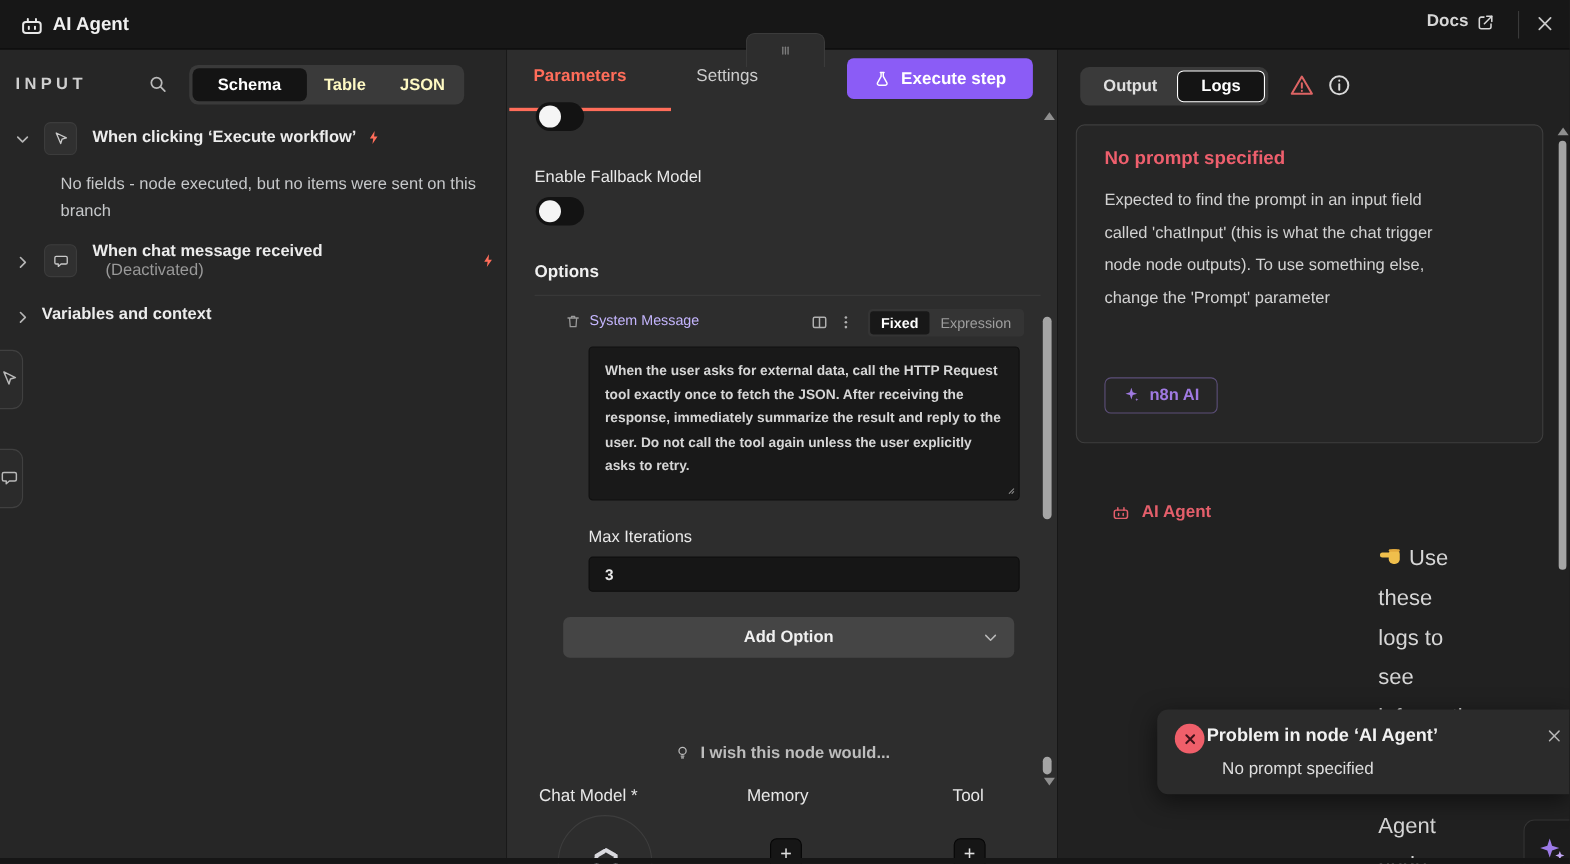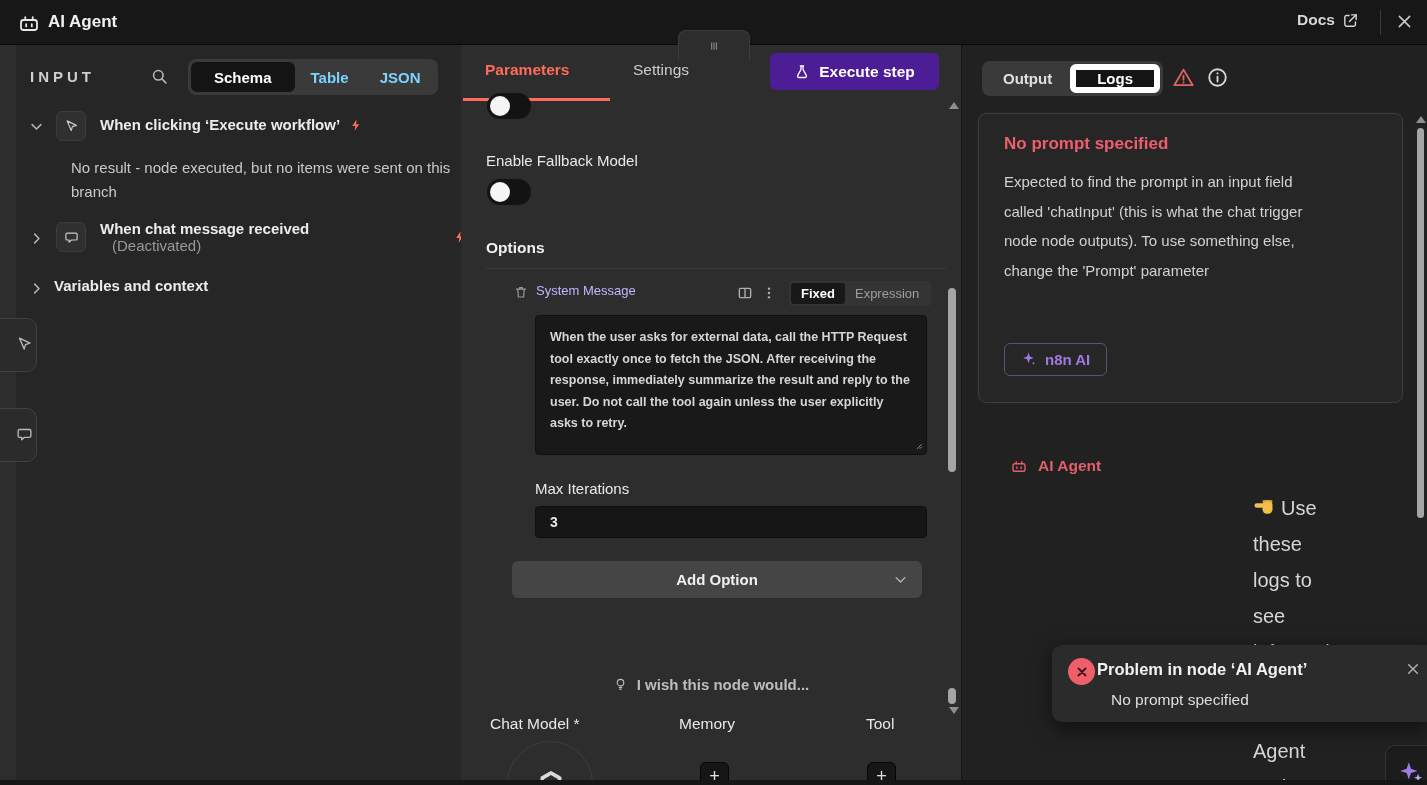--- a/index.html
+++ b/index.html
@@ -10,43 +10,43 @@
 
   
   .topbar { position:absolute; inset:0 0 auto 0; height:45px; background:#171717; border-bottom:1px solid #0a0a0a; z-index:6; }
   .app-title { position:absolute; left:48px; top:12px; font-size:17px; font-weight:bold; color:#f0f0f0; }
   .icon { display:inline-block; line-height:0; }
   .docs-link { position:absolute; left:1297px; top:11px; display:flex; align-items:center; gap:7px; color:#d6d6d6; font-size:15.5px; font-weight:bold; cursor:pointer; }
   .top-divider { position:absolute; left:1380px; top:10px; width:1px; height:25px; background:#3a3a3a; }
   .close-top { position:absolute; left:1395px; top:12px; color:#c9c9c9; cursor:pointer; }
 
   
-  .input-panel { position:absolute; left:16px; top:45px; width:461px; height:740px; background:#262626; border-right:1px solid #191919; }
+  .input-panel { position:absolute; left:0; top:45px; width:461px; height:740px; background:#262626; border-right:1px solid #191919; }
   .input-title { position:absolute; left:14px; top:23px; font-size:15px; font-weight:bold; letter-spacing:4px; color:#cfcfcf; }
   .search-ic { position:absolute; left:134px; top:22px; color:#b9b9b9; cursor:pointer; }
   .seg { position:absolute; display:flex; align-items:center; background:#3a3a3a; border-radius:8px; padding:3px; }
   .seg-input { left:172px; top:14px; height:36px; }
-  .seg-item { display:flex; align-items:center; justify-content:center; height:100%; border-radius:6px; color:#7dd3fc; font-size:15px; font-weight:bold; cursor:pointer; }
+  .seg-item { display:flex; align-items:center; justify-content:center; height:100%; border-radius:6px; color:#fef9c3; font-size:15px; font-weight:bold; cursor:pointer; }
   .seg-item.active { background:#141414; color:#ffffff; }
   .tree-label { font-size:15px; font-weight:bold; color:#ececec; }
   .chev { color:#b5b5b5; cursor:pointer; line-height:0; }
   .iconbox { position:absolute; width:30px; height:30px; background:#303030; border:1px solid #3c3c3c; border-radius:6px; display:flex; align-items:center; justify-content:center; color:#c9c9c9; }
   .bolt { color:#ff6d5a; line-height:0; }
   .empty-text { position:absolute; left:55px; top:111px; width:392px; font-size:15px; line-height:24px; color:#c6c8ca; }
   .deactivated { font-size:15px; color:#999999; }
   .edge-btn { position:absolute; width:56px; height:54px; background:#2b2b2b; border:1px solid #404040; border-radius:10px; color:#b9b9b9; overflow:hidden; cursor:pointer; }
   .edge-btn .icon { position:absolute; right:3px; top:17px; }
 
   
   .params-panel { position:absolute; left:461px; top:45px; width:501px; height:740px; background:#2d2d2d; border-right:1px solid #161616; }
   .drag-tab { position:absolute; left:678px; top:30px; width:72px; height:31px; background:#2d2d2d; border:1px solid #3b3b3b; border-bottom:none; border-radius:8px 8px 0 0; z-index:7; display:flex; align-items:center; justify-content:center; color:#7d7d7d; cursor:grab; }
   .tab-param { position:absolute; left:24px; top:16px; font-size:15.5px; font-weight:bold; color:#ff6d5a; cursor:pointer; }
   .tab-settings { position:absolute; left:172px; top:16px; font-size:15.5px; color:#cccccc; cursor:pointer; }
   .param-underline { position:absolute; left:2px; top:53px; width:147px; height:3px; background:#ff6d5a; }
-  .exec-btn { position:absolute; left:309px; top:8px; width:169px; height:37px; background:#4c1d95; border-radius:6px; display:flex; align-items:center; justify-content:center; gap:9px; color:#ffffff; font-size:15.5px; font-weight:bold; cursor:pointer; }
+  .exec-btn { position:absolute; left:309px; top:8px; width:169px; height:37px; background:#8b5cf6; border-radius:6px; display:flex; align-items:center; justify-content:center; gap:9px; color:#ffffff; font-size:15.5px; font-weight:bold; cursor:pointer; }
   .toggle { position:absolute; width:44px; height:26px; background:#131313; border-radius:13px; cursor:pointer; z-index:2; }
   .toggle .knob { position:absolute; left:3px; top:3px; width:20px; height:20px; border-radius:50%; background:#f5f5f5; }
   .field-label { font-size:15px; color:#e9e9e9; }
   .section-head { font-size:15.5px; font-weight:bold; color:#f0f0f0; }
   .hdivider { position:absolute; height:1px; background:#3a3a3a; }
   .sm-label { position:absolute; left:75px; top:238px; font-size:13px; font-weight:normal; color:#c4b5fd; }
   .modes { position:absolute; left:328px; top:236px; height:25px; display:flex; align-items:center; background:#343434; border-radius:4px; padding:2px; }
   .mode { display:flex; align-items:center; height:100%; padding:0 10px; font-size:13px; color:#9e9e9e; border-radius:3px; cursor:pointer; }
   .mode.active { background:#181818; color:#ffffff; font-weight:bold; }
   .sm-textarea { position:absolute; left:74px; top:270px; width:392px; height:140px; background:#191919; border:1px solid #101010; border-radius:4px; padding:11px 14px; font-family:"Liberation Sans",sans-serif; font-size:12.5px; font-weight:bold; line-height:21.5px; color:#d6d6d6; resize:none; overflow:hidden; }
@@ -153,21 +153,21 @@
         </svg>
     </div>
     <div class="abs" style="left:84px; top:71px; display:flex; align-items:center; gap:9px;">
       <span class="tree-label">When clicking ‘Execute workflow’</span>
       <span class="bolt">
         <svg width="14" height="14" viewBox="0 0 24 24" fill="currentColor">
             <polygon points="13,2 5.5,13.5 10.8,13.5 9.6,22 17.5,10.5 12.2,10.5"></polygon>
           </svg>
       </span>
     </div>
-    <div class="empty-text">No result - node executed, but no items were sent on this branch</div>
+    <div class="empty-text">No fields - node executed, but no items were sent on this branch</div>
 
     <span class="chev abs" style="left:13px; top:186px;">
       <svg width="15" height="15" viewBox="0 0 24 24" fill="none" stroke="currentColor" stroke-width="2.4" stroke-linecap="round" stroke-linejoin="round">
           <path d="M9 5l7 7-7 7"></path>
         </svg>
     </span>
     <div class="iconbox" style="left:40px; top:177px;">
       <svg width="15" height="15" viewBox="0 0 24 24" fill="none" stroke="currentColor" stroke-width="1.9" stroke-linejoin="round">
           <path d="M5 5h14a2 2 0 0 1 2 2v7a2 2 0 0 1-2 2h-7l-4 3.5V16H5a2 2 0 0 1-2-2V7a2 2 0 0 1 2-2z"></path>
         </svg>
@@ -304,21 +304,21 @@
     <div class="plus-btn" style="left:406px;">+</div>
 
     <div class="vthumb" style="left:487px; top:243px; height:184px;"></div>
     <div class="vthumb" style="left:487px; top:643px; height:16px;"></div>
     <div class="abs tri-down" style="left:488px; top:662px;"></div>
   </div>
 
   <div class="output-panel">
     <div class="seg seg-output">
       <div class="seg-item" style="padding:0 18px; color:#e0e0e0;">Output</div>
-      <div class="seg-item active" style="padding:0 21px; border:6px solid #ffffff;">Logs</div>
+      <div class="seg-item active" style="padding:0 21px; border:1px solid #ffffff;">Logs</div>
     </div>
     <span class="warn-ic icon">
       <svg width="23" height="23" viewBox="0 0 24 24" fill="none" stroke="currentColor" stroke-width="1.9" stroke-linecap="round" stroke-linejoin="round">
           <path d="M12 3.8L21.6 20H2.4z"></path>
           <path d="M12 10v4.4M12 17.2v.2"></path>
         </svg>
     </span>
     <span class="info-ic icon">
       <svg width="23" height="23" viewBox="0 0 24 24" fill="none" stroke="currentColor" stroke-width="1.9" stroke-linecap="round">
           <circle cx="12" cy="12" r="8.6"></circle>

